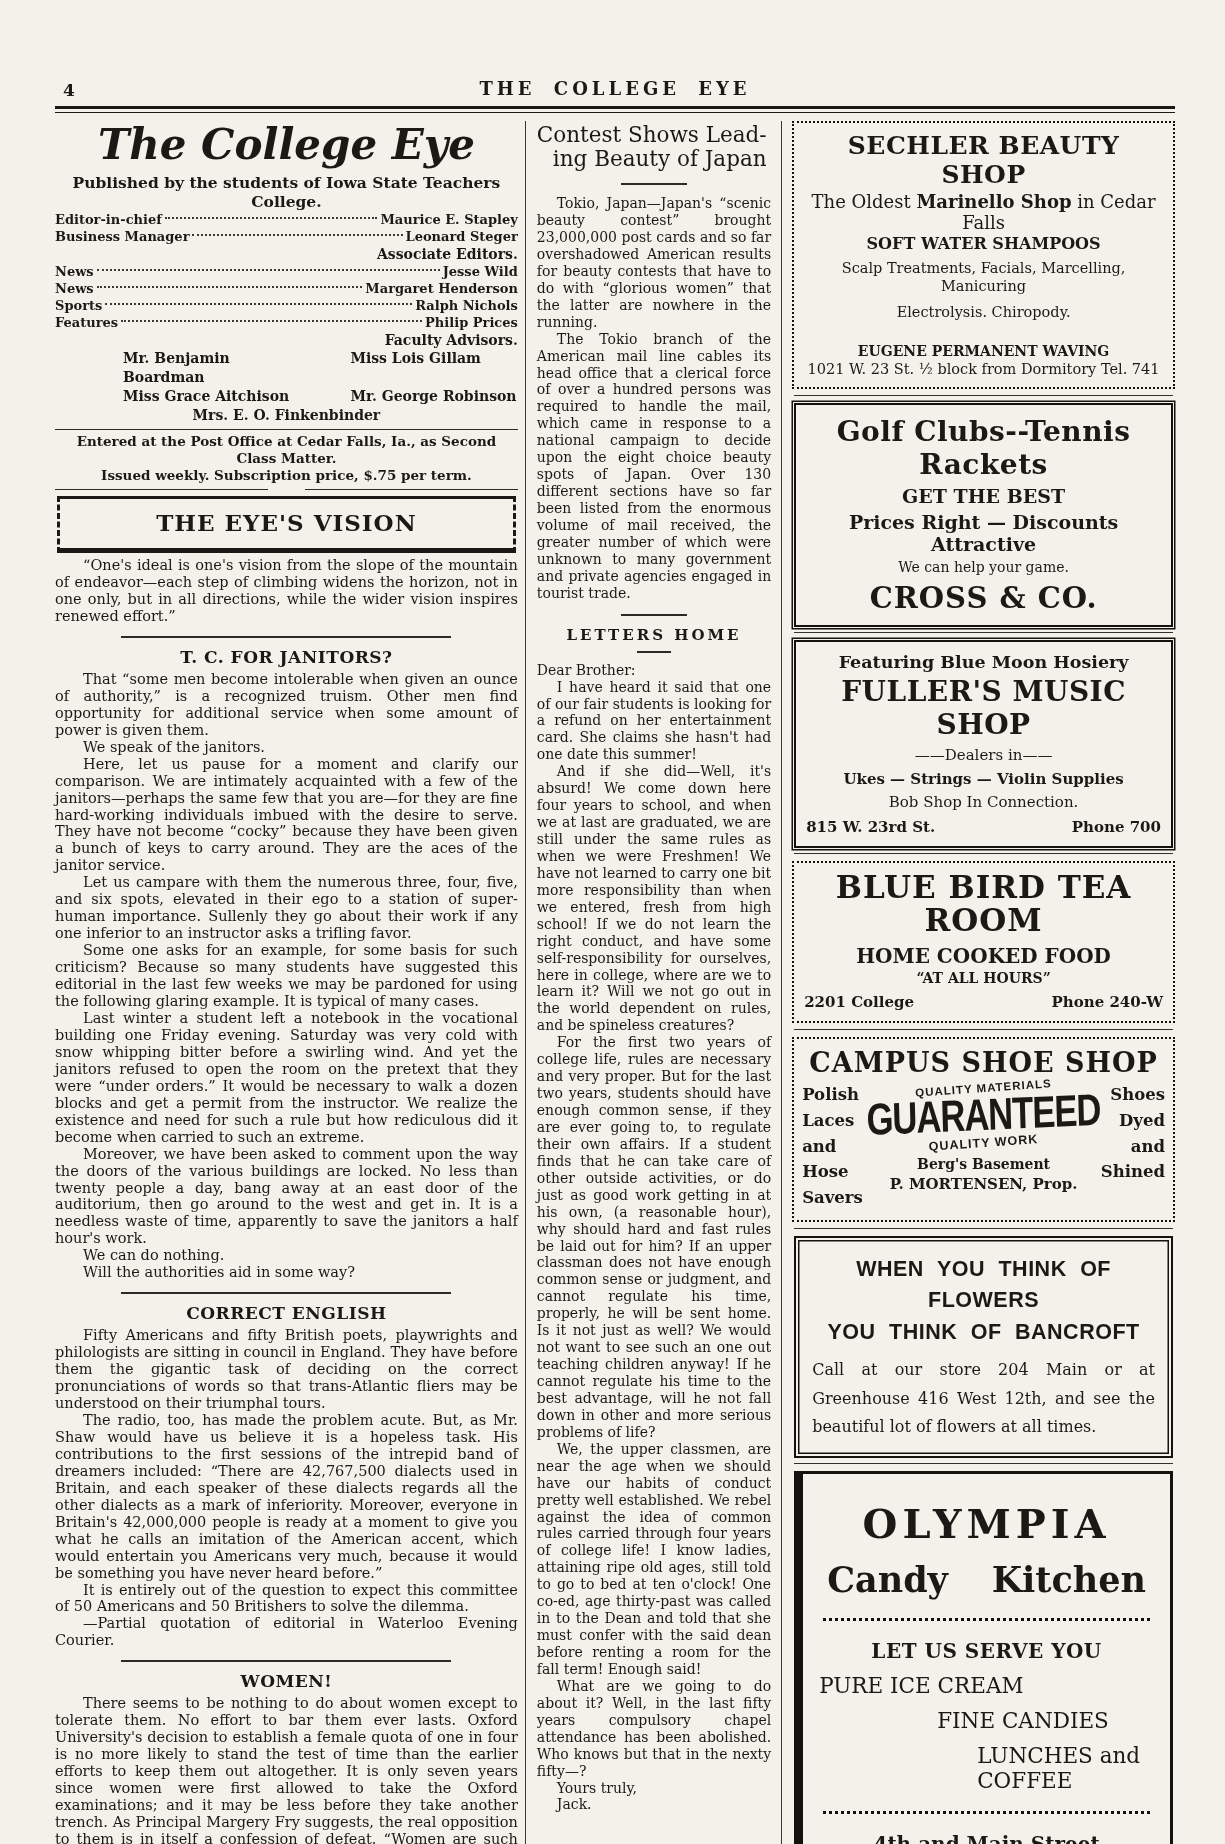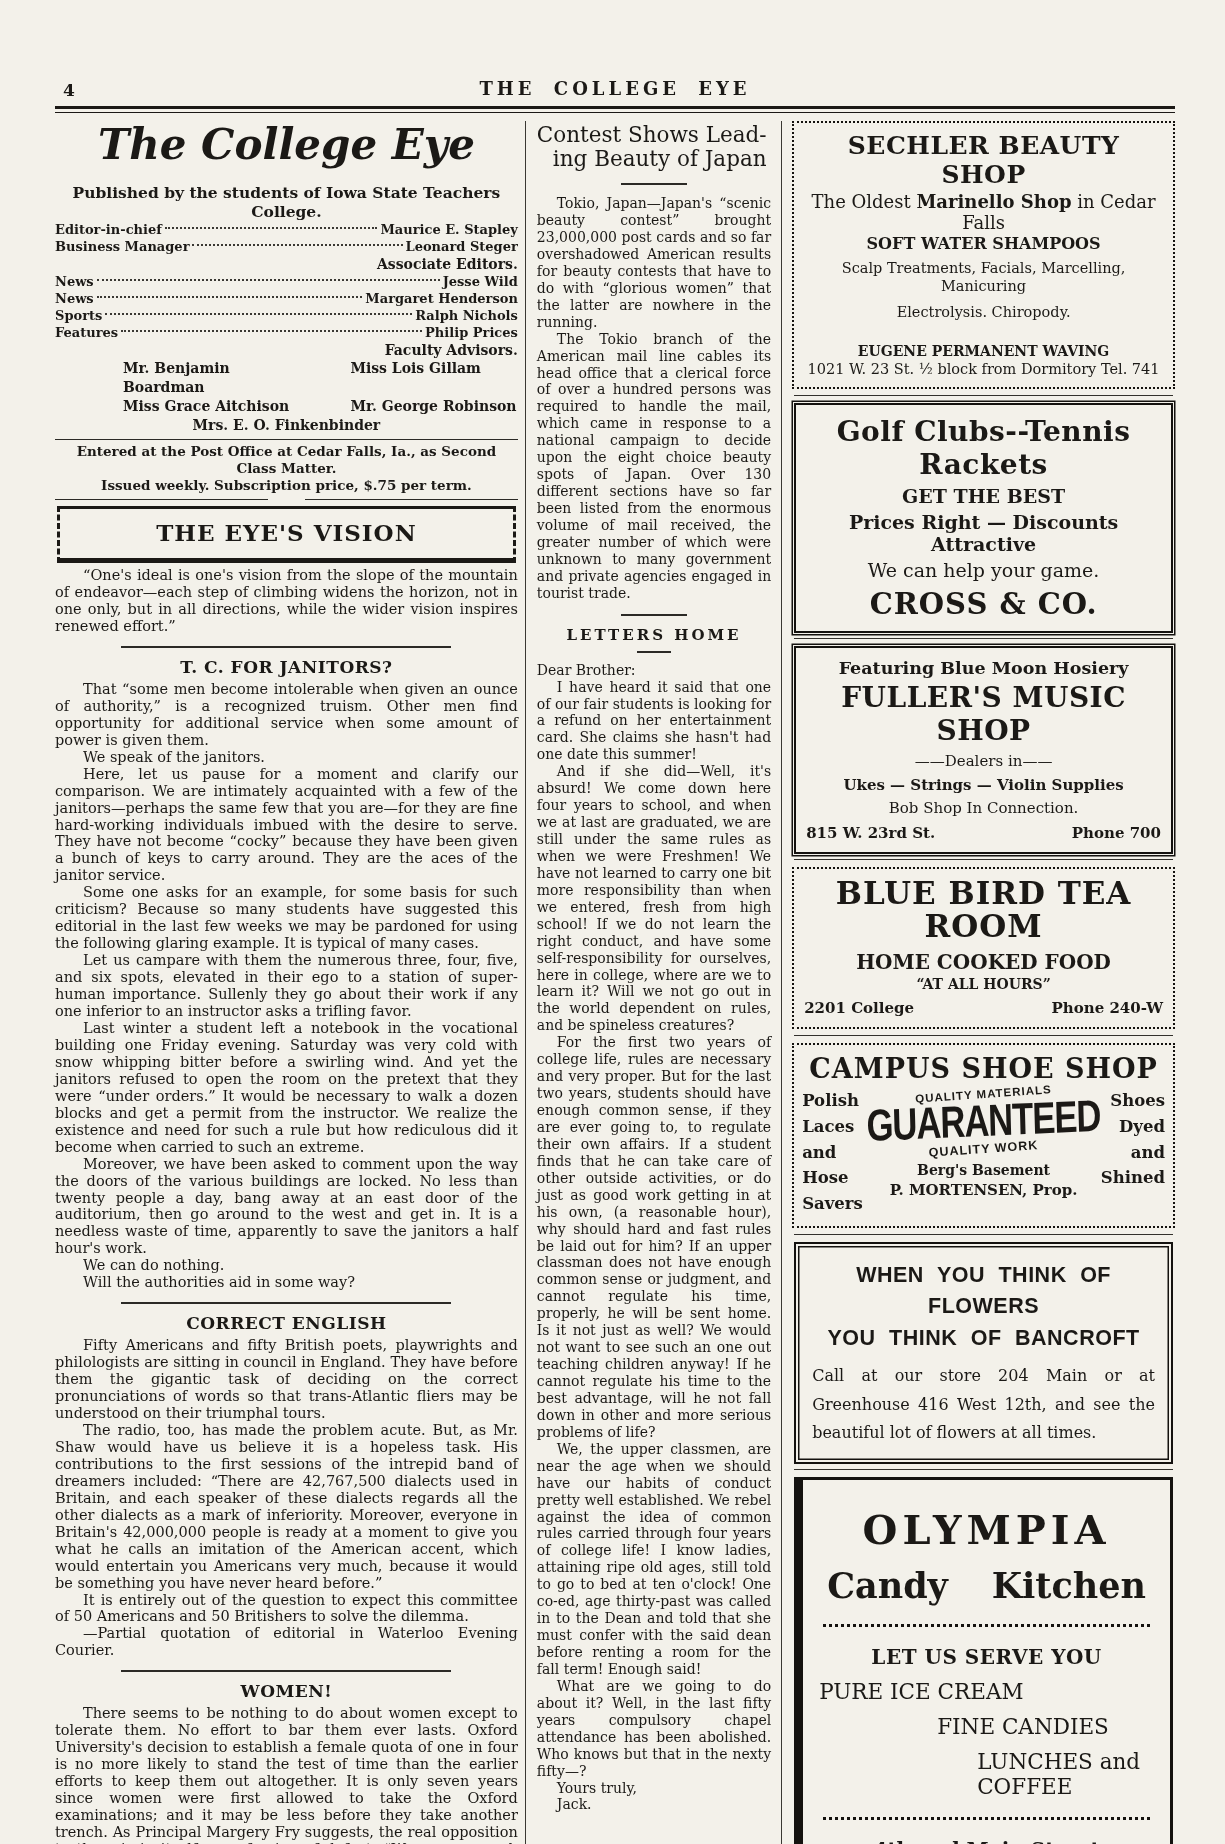--- a/index.html
+++ b/index.html
@@ -16,21 +16,21 @@
   .page-title{display:block;text-align:center;font-weight:bold;font-size:18px;letter-spacing:4px;word-spacing:8px;}
   .rule-double{border-top:3px solid #1b1916;border-bottom:1px solid #1b1916;height:3px;margin-top:2px;}
   
   .columns{display:flex;margin-top:8px;}
   .colrule{width:0;border-left:1.5px solid #3a3833;align-self:stretch;margin:0 1px;}
   .col-left{width:557px;padding-right:6px;}
   .col-mid{width:282px;padding:2px 9px 0 10px;}
   .col-right{flex:1;padding-left:9px;}
   
   .masthead-title{text-align:center;font-size:42px;font-weight:bold;font-style:italic;line-height:1.05;margin-top:2px;}
-  .pub-line{text-align:center;font-weight:bold;font-size:15.5px;margin-top:16px;}
+  .pub-line{text-align:center;font-weight:bold;font-size:15.5px;margin-top:6px;}
   .staff-row{display:flex;font-size:13px;font-weight:bold;line-height:17px;align-items:center;}
   .staff-dots{flex:1;border-bottom:2px dotted #3a3833;margin:0 3px 3px 3px;}
   .center-head{text-align:right;font-weight:bold;font-size:14px;line-height:18px;}
   .fac-row{display:flex;font-size:14px;font-weight:bold;line-height:19px;}
   .fac-row .fc{width:50%;}
   .fac-row .fc.l{padding-left:68px;}
   .fac-row .fc.r{padding-left:60px;}
   .fac-center{text-align:center;font-weight:bold;font-size:14px;line-height:19px;}
   .hr-thin{border-top:1.5px solid #2b2a26;margin:4px 0 3px 0;}
   .entered{ text-align:center;font-weight:bold;font-size:13.5px;line-height:17px;}
@@ -68,21 +68,21 @@
   .sech-sub{font-size:18px;margin-top:2px;}
   .sech-line1{font-weight:bold;font-size:16px;margin-top:1px;}
   .sech-body{font-size:14.5px;margin-top:6px;line-height:1.25;}
   .sech-eugene{font-weight:bold;font-size:14px;margin-top:22px;}
   .sech-addr{font-size:14.5px;margin-top:2px;}
   
   .solid-box{border:2.5px solid #14120f;box-shadow:0 0 0 1px #f3f1ea, 0 0 0 2.5px #14120f;padding:10px 8px;margin:3px 2px;}
   .cross-head{font-weight:bold;font-size:28px;letter-spacing:0.5px;}
   .cross-l1{font-weight:bold;font-size:19px;margin-top:4px;}
   .cross-l2{font-weight:bold;font-size:19px;margin-top:4px;}
-  .cross-l3{font-size:19px;margin-top:4px;}
+  .cross-l3{font-size:14px;margin-top:4px;}
   .cross-name{font-weight:bold;font-size:29px;margin-top:6px;letter-spacing:1px;}
   
   .full-tag{font-weight:bold;font-size:17.5px;}
   .full-name{font-weight:bold;font-size:28px;letter-spacing:0.5px;margin-top:3px;}
   .full-dealers{font-size:15px;margin-top:5px;}
   .full-prod{font-weight:bold;font-size:15px;margin-top:6px;}
   .full-conn{font-size:15px;margin-top:5px;}
   .addr-row{display:flex;justify-content:space-between;font-weight:bold;font-size:15px;margin-top:7px;padding:0 2px;}
   
   .bb-name{font-weight:bold;font-size:31px;line-height:1.05;letter-spacing:1px;}
@@ -189,22 +189,22 @@
       <div class="vision-box">
         <div class="vision-title">THE EYE'S VISION</div>
       </div>
       <p>“One's ideal is one's vision from the slope of the mountain of endeavor—each step of climbing widens the horizon, not in one only, but in all directions, while the wider vision inspires renewed effort.”</p>
 
       <div class="sec-divider"></div>
       <div class="sec-title">T. C. FOR JANITORS?</div>
       <p>That “some men become intolerable when given an ounce of authority,” is a recognized truism.  Other men find opportunity for additional service when some amount of power is given them.</p>
       <p>We speak of the janitors.</p>
       <p>Here, let us pause for a moment and clarify our comparison. We are intimately acquainted with a few of the janitors—perhaps the same few that you are—for they are fine hard-working individuals imbued with the desire to serve.  They have not become “cocky” because they have been given a bunch of keys to carry around.  They are the aces of the janitor service.</p>
+      <p>Let us campare with them the numerous three, four, five, and six spots, elevated in their ego to a station of super-human importance.  Sullenly they go about their work if any one inferior to an instructor asks a trifling favor.</p>
       <p>Some one asks for an example, for some basis for such criticism?  Because so many students have suggested this editorial in the last few weeks we may be pardoned for using the following glaring example.  It is typical of many cases.</p>
-      <p>Let us campare with them the numerous three, four, five, and six spots, elevated in their ego to a station of super-human importance.  Sullenly they go about their work if any one inferior to an instructor asks a trifling favor.</p>
       <p>Last winter a student left a notebook in the vocational building one Friday evening.  Saturday was very cold with snow whipping bitter before a swirling wind.  And yet the janitors refused to open the room on the pretext that they were “under orders.”  It would be necessary to walk a dozen blocks and get a permit from the instructor.  We realize the existence and need for such a rule but how rediculous did it become when carried to such an extreme.</p>
       <p>Moreover, we have been asked to comment upon the way the doors of the various buildings are locked.  No less than twenty people a day, bang away at an east door of the auditorium, then go around to the west and get in.  It is a needless waste of time, apparently to save the janitors a half hour's work.</p>
       <p>We can do nothing.</p>
       <p>Will the authorities aid in some way?</p>
 
       <div class="sec-divider"></div>
       <div class="sec-title">CORRECT ENGLISH</div>
       <p>Fifty Americans and fifty British poets, playwrights and philologists are sitting in council in England.  They have before them the gigantic task of deciding on the correct pronunciations of words so that trans-Atlantic fliers may be understood on their triumphal tours.</p>
       <p>The radio, too, has made the problem acute.  But, as Mr. Shaw would have us believe it is a hopeless task.  His contributions to the first sessions of the intrepid band of dreamers included: “There are 42,767,500 dialects used in Britain, and each speaker of these dialects regards all the other dialects as a mark of inferiority.  Moreover, everyone in Britain's 42,000,000 people is ready at a moment to give you what he calls an imitation of the American accent, which would entertain you Americans very much, because it would be something you have never heard before.”</p>
       <p>It is entirely out of the question to expect this committee of 50 Americans and 50 Britishers to solve the dilemma.</p>

